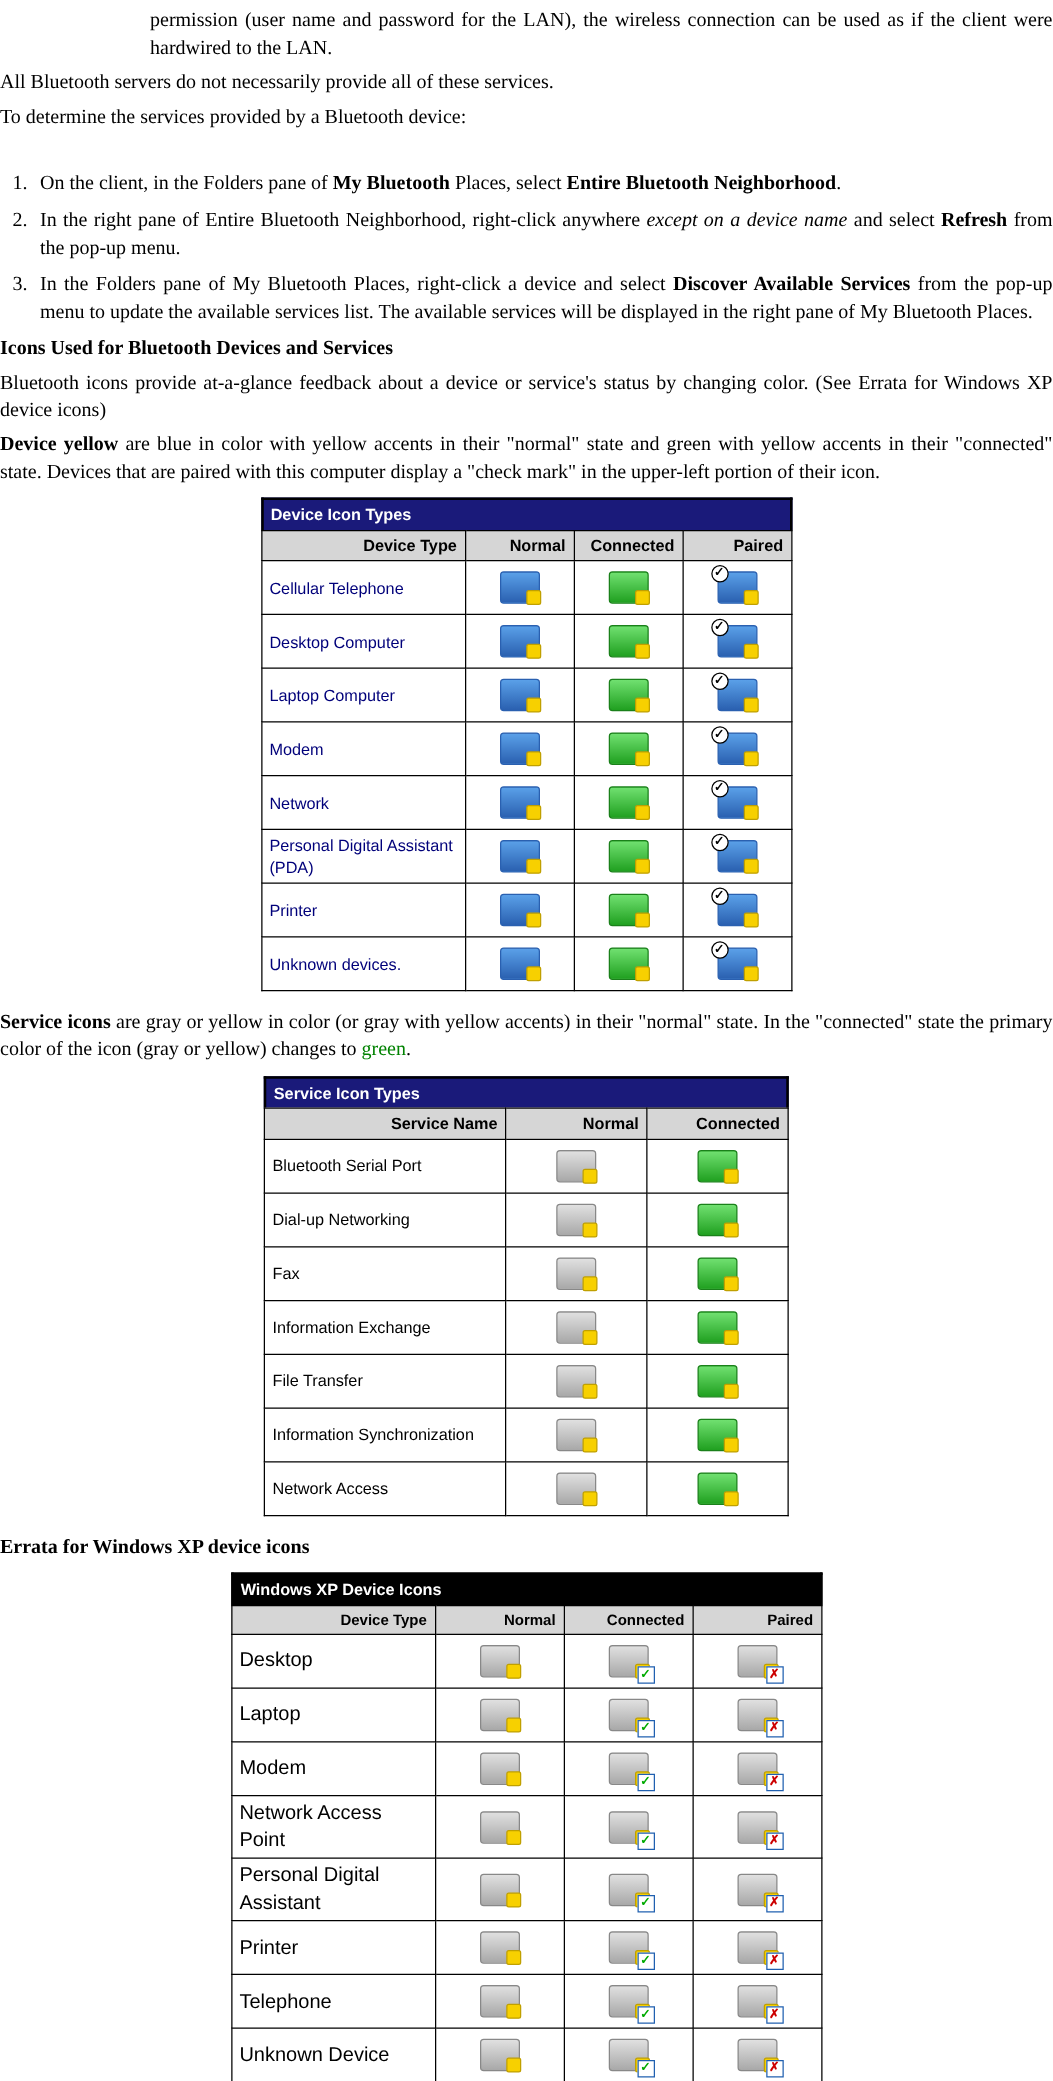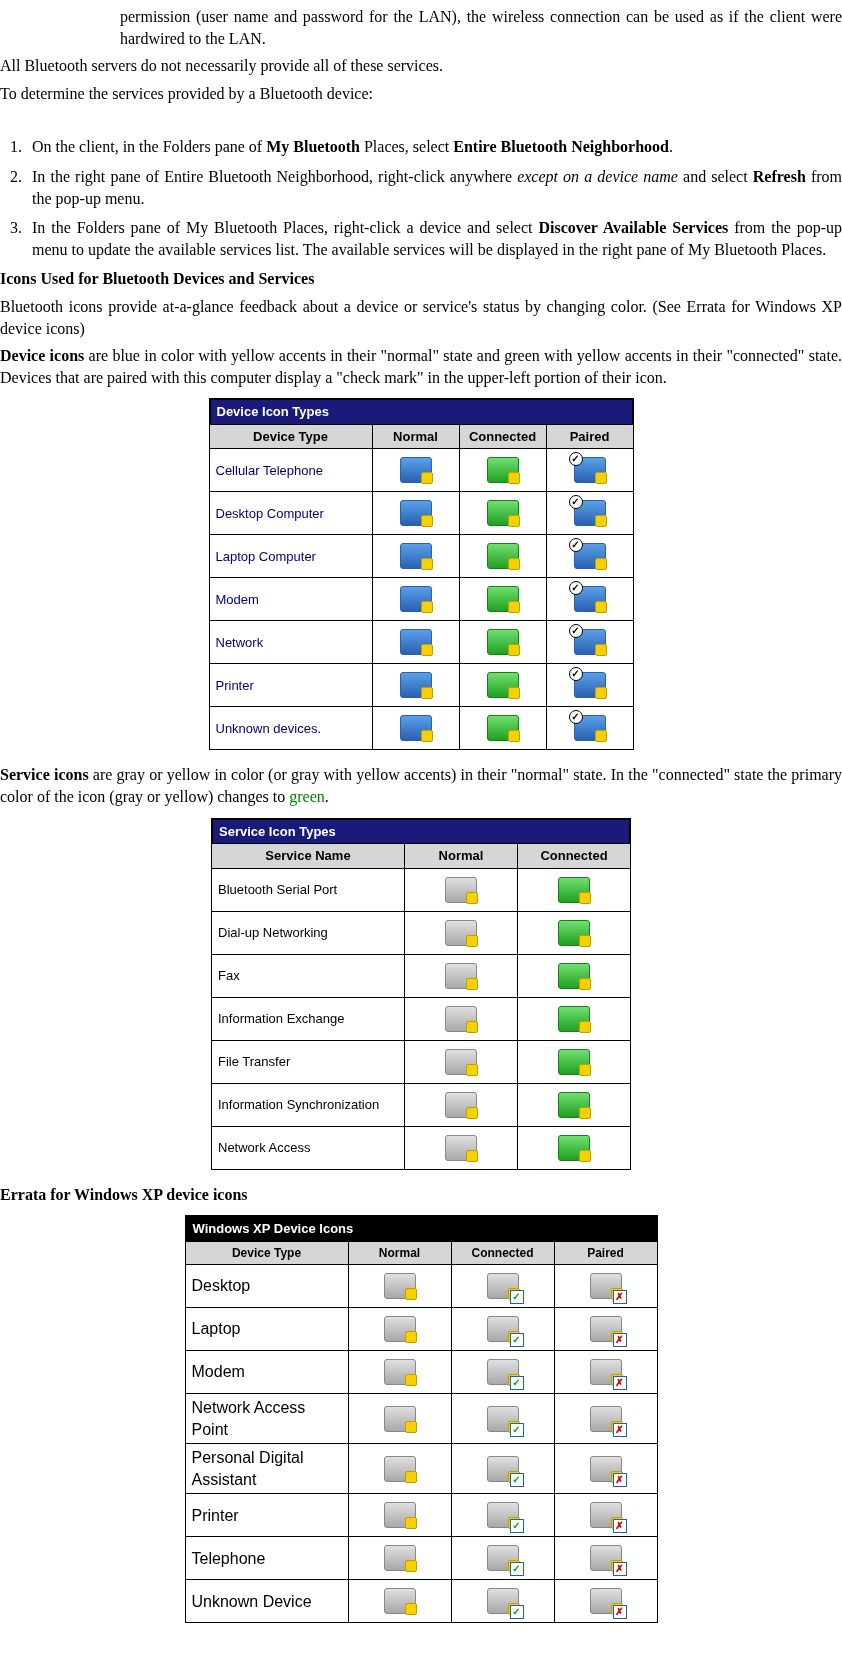--- a/index.html
+++ b/index.html
@@ -56,21 +56,21 @@
     text-align: left;
     padding: 3px 6px;
     border: 2px solid #000;
     border-bottom: none;
   }
   table.fig th {
     background: #d6d6d6;
     border: 1px solid #000;
     padding: 3px 6px;
     font-weight: bold;
-    text-align: center;
+    text-align: right;
     color: #000;
   }
   table.fig td {
     border: 1px solid #000;
     padding: 3px 6px;
     vertical-align: middle;
     height: 36px;
   }
   table.fig td.label {
     width: 150px;
@@ -147,21 +147,21 @@
     <li>
       <span>In the Folders pane of My Bluetooth Places, right-click a device and select </span><span class="bold">Discover Available Services</span><span> from the pop-up menu to update the available services list. The available services will be displayed in the right pane of My Bluetooth Places.</span>
     </li>
   </ol>
 
   <p class="bold">Icons Used for Bluetooth Devices and Services</p>
 
   <p>Bluetooth icons provide at-a-glance feedback about a device or service's status by changing color. (See Errata for Windows XP device icons)</p>
 
   <p>
-    <span class="bold">Device icons</span><span> are blue in color with yellow accents in their "normal" state and green with yellow accents in their "connected" state. Devices that are paired with this computer display a "check mark" in the upper-left portion of their icon.</span>
+    <span class="bold">Device yellow</span><span> are blue in color with yellow accents in their "normal" state and green with yellow accents in their "connected" state. Devices that are paired with this computer display a "check mark" in the upper-left portion of their icon.</span>
   </p>
 
   <div class="figwrap">
     <table class="fig" id="tbl1">
       <caption>Device Icon Types</caption>
       <thead>
           <tr id="tbl1-head">
             <th>Device Type</th>
             <th>Normal</th>
             <th>Connected</th>
@@ -193,20 +193,26 @@
             <td class="iconcell"><span class="ico green"><span class="accent y"></span></span></td>
             <td class="iconcell"><span class="ico blue"><span class="accent y"></span><span class="paired-mark">✓</span></span></td>
           </tr>
           <tr>
             <td class="label">Network</td>
             <td class="iconcell"><span class="ico blue"><span class="accent y"></span></span></td>
             <td class="iconcell"><span class="ico green"><span class="accent y"></span></span></td>
             <td class="iconcell"><span class="ico blue"><span class="accent y"></span><span class="paired-mark">✓</span></span></td>
           </tr>
           <tr>
+            <td class="label">Personal Digital Assistant (PDA)</td>
+            <td class="iconcell"><span class="ico blue"><span class="accent y"></span></span></td>
+            <td class="iconcell"><span class="ico green"><span class="accent y"></span></span></td>
+            <td class="iconcell"><span class="ico blue"><span class="accent y"></span><span class="paired-mark">✓</span></span></td>
+          </tr>
+          <tr>
             <td class="label">Printer</td>
             <td class="iconcell"><span class="ico blue"><span class="accent y"></span></span></td>
             <td class="iconcell"><span class="ico green"><span class="accent y"></span></span></td>
             <td class="iconcell"><span class="ico blue"><span class="accent y"></span><span class="paired-mark">✓</span></span></td>
           </tr>
           <tr>
             <td class="label">Unknown devices.</td>
             <td class="iconcell"><span class="ico blue"><span class="accent y"></span></span></td>
             <td class="iconcell"><span class="ico green"><span class="accent y"></span></span></td>
             <td class="iconcell"><span class="ico blue"><span class="accent y"></span><span class="paired-mark">✓</span></span></td>

